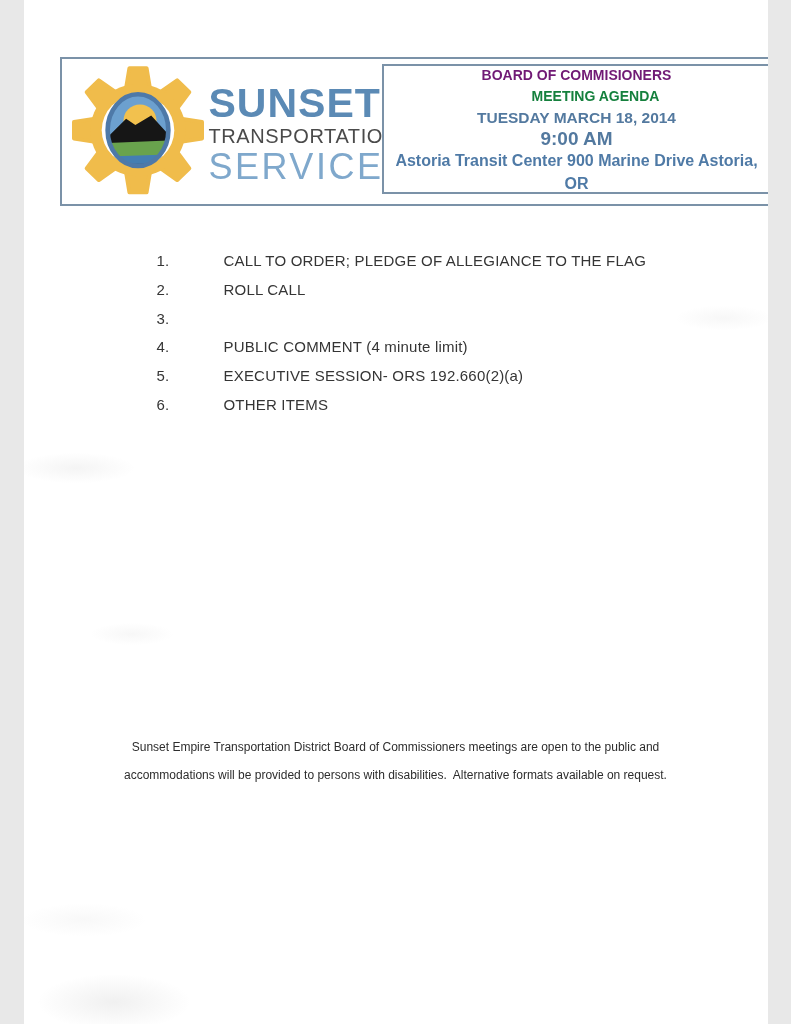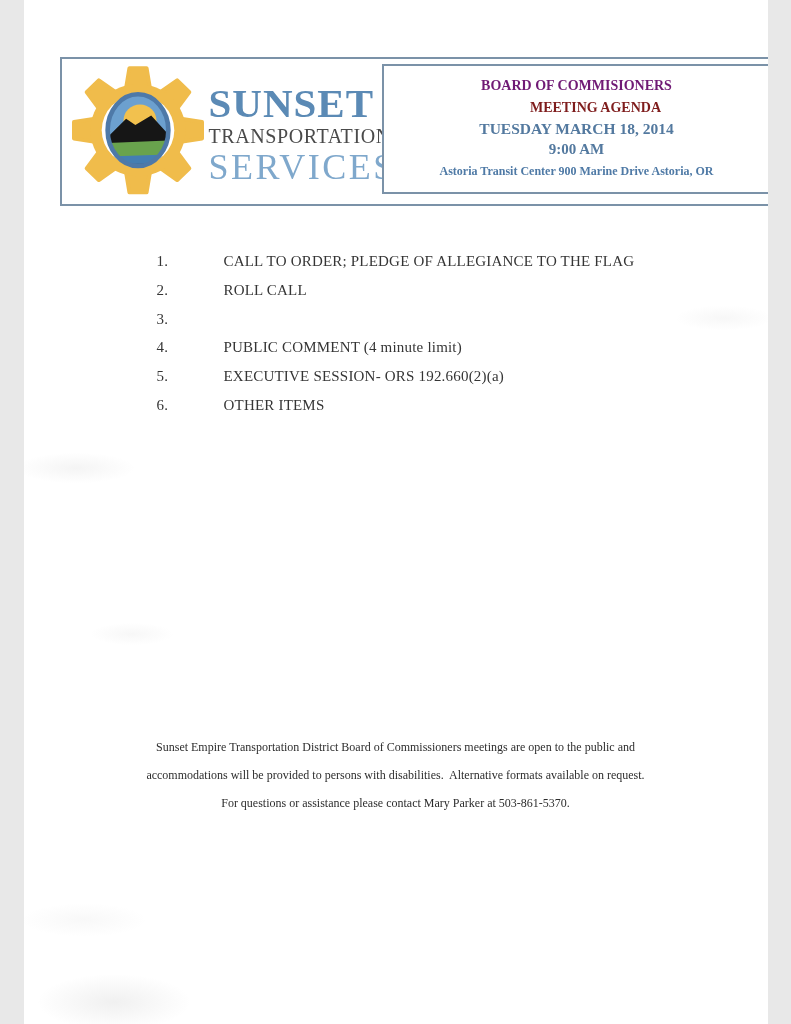--- a/index.html
+++ b/index.html
@@ -2,21 +2,21 @@
 <html><head>
 <meta charset="utf-8">
 <style>
   html, body { margin: 0; padding: 0; background: #e8e8e8; }
   .page {
     position: relative;
     width: 744px;
     height: 1024px;
     margin: 0 auto;
     background: #ffffff;
-    font-family: Liberation Serif, serif;
+    font-family: Liberation Sans, sans-serif;
     overflow: hidden;
     
     background-image:
       radial-gradient(ellipse 70px 18px at 700px 318px, rgba(120,120,120,0.06), transparent 70%),
       radial-gradient(ellipse 85px 22px at 52px 468px, rgba(120,120,120,0.08), transparent 70%),
       radial-gradient(ellipse 60px 16px at 108px 634px, rgba(120,120,120,0.06), transparent 70%),
       radial-gradient(ellipse 110px 40px at 90px 1002px, rgba(110,110,110,0.10), transparent 70%),
       radial-gradient(ellipse 90px 24px at 60px 920px, rgba(120,120,120,0.05), transparent 70%);
   }
 
@@ -67,24 +67,24 @@
     width: 386px; height: 126px;
     border: 2px solid #7b92a8;
     background: #ffffff;
     display: flex;
     flex-direction: column;
     justify-content: center;
     align-items: center;
     text-align: center;
   }
   .mb-title    { font-size: 14px;   font-weight: bold; color: #701a75; line-height: 22px; }
-  .mb-subtitle { font-size: 14px;   font-weight: bold; color: #7f1d1d; line-height: 21px; margin-left: 38px; }
+  .mb-subtitle { font-size: 14px;   font-weight: bold; color: #15803d; line-height: 21px; margin-left: 38px; }
   .mb-date     { font-size: 15.5px; font-weight: bold; color: #53799f; line-height: 21px; }
-  .mb-time     { font-size: 15px;   font-weight: bold; color: #53799f; line-height: 21px; }
-  .mb-location { font-size: 12px;   font-weight: bold; color: #4f7aa6; line-height: 23px; }
+  .mb-time     { font-size: 19px;   font-weight: bold; color: #53799f; line-height: 21px; }
+  .mb-location { font-size: 16px;   font-weight: bold; color: #4f7aa6; line-height: 23px; }
 
   
   .agenda {
     position: absolute;
     left: 133px; top: 247px;
     margin: 0; padding: 0;
     list-style: none;
     color: #353535;
   }
   .agenda li {
@@ -184,16 +184,15 @@
     </li>
     <li>
       <span class="num">6.</span>
       <span class="txt">OTHER ITEMS</span>
     </li>
   </ol>
 
   <div class="footer">
     <div>Sunset Empire Transportation District Board of Commissioners meetings are open to the public and</div>
     <div>accommodations will be provided to persons with disabilities.&nbsp; Alternative formats available on request.</div>
-    <div>For questions or assistance please contact Mary Parker at 503-861-5370.</div>
   </div>
 
 </div>
 
 </body></html>

